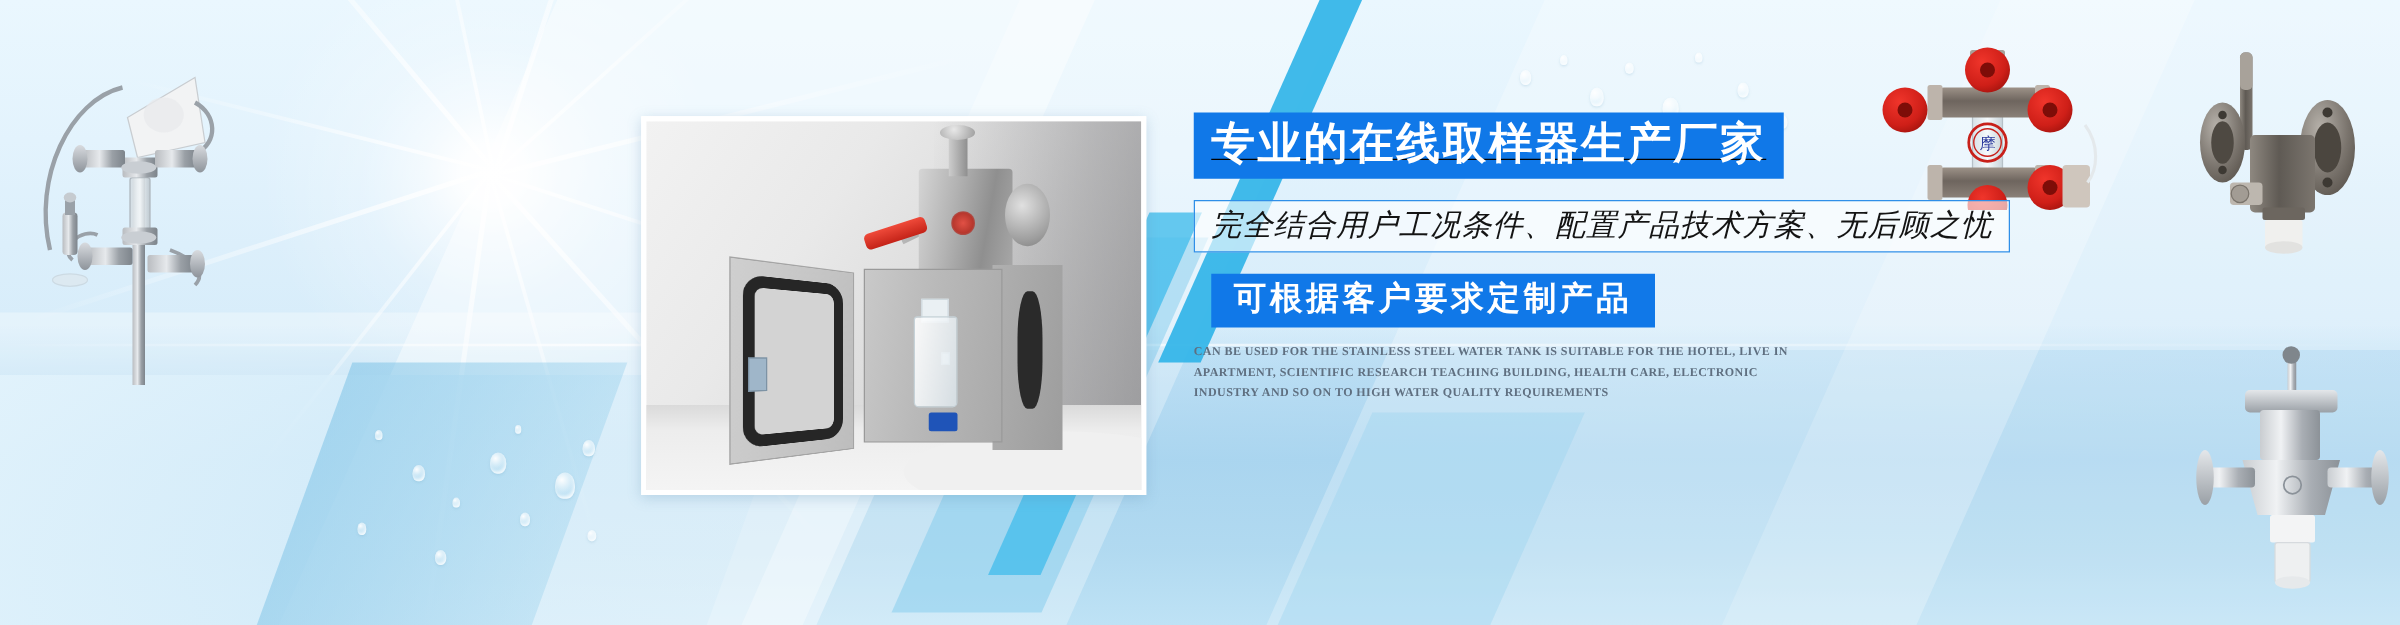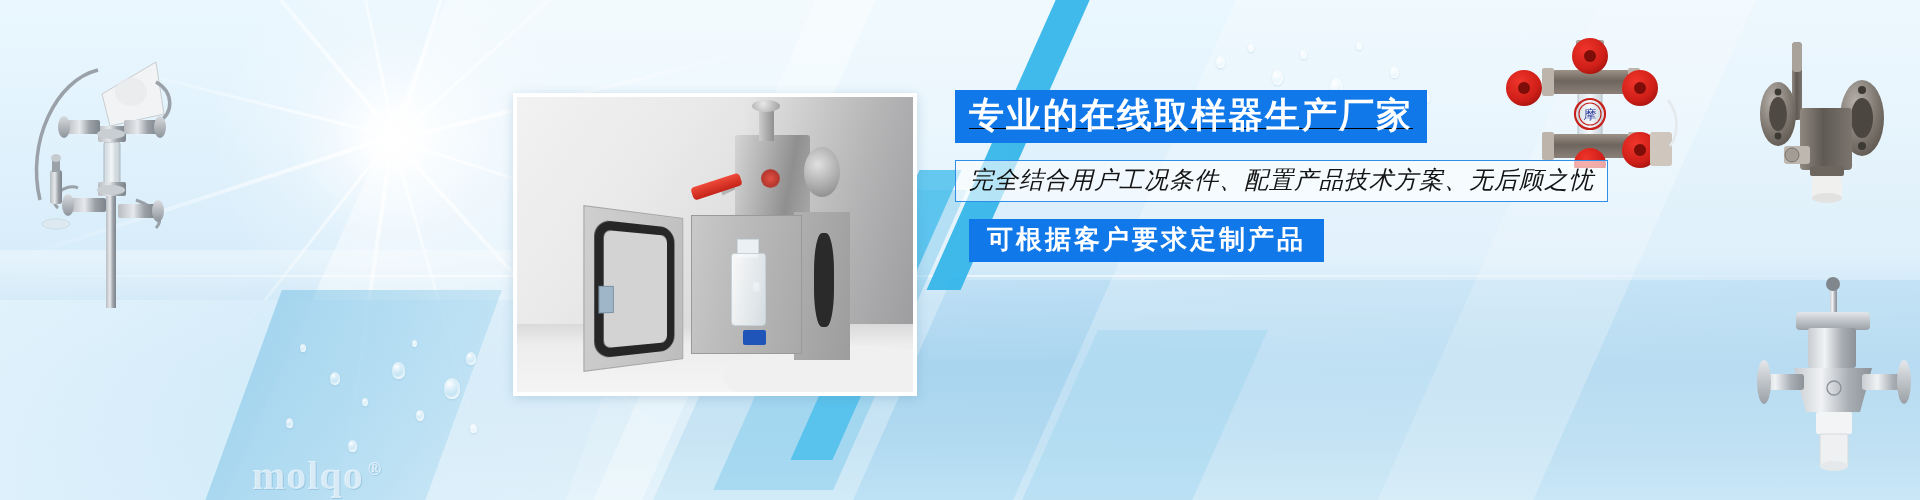--- a/index.html
+++ b/index.html
@@ -430,19 +430,17 @@
     </div>
 
     <div class="subline-bar">
       <span class="txt">完全结合用户工况条件、配置产品技术方案、无后顾之忧</span>
     </div>
 
     <div class="custom-bar">
       <span class="txt">可根据客户要求定制产品</span>
     </div>
 
+    <div class="eng-desc">CAN BE USED FOR THE STAINLESS STEEL WATER TANK IS SUITABLE FOR THE HOTEL, LIVE IN APARTMENT, SCIENTIFIC RESEARCH TEACHING BUILDING, HEALTH CARE, ELECTRONIC INDUSTRY AND SO ON TO HIGH WATER QUALITY REQUIREMENTS</div>
   </div>
 
-  <div class="watermark">
-    <span>molqo</span><sup>®</sup>
-  </div>
 
 </div>
 
 </body></html>

